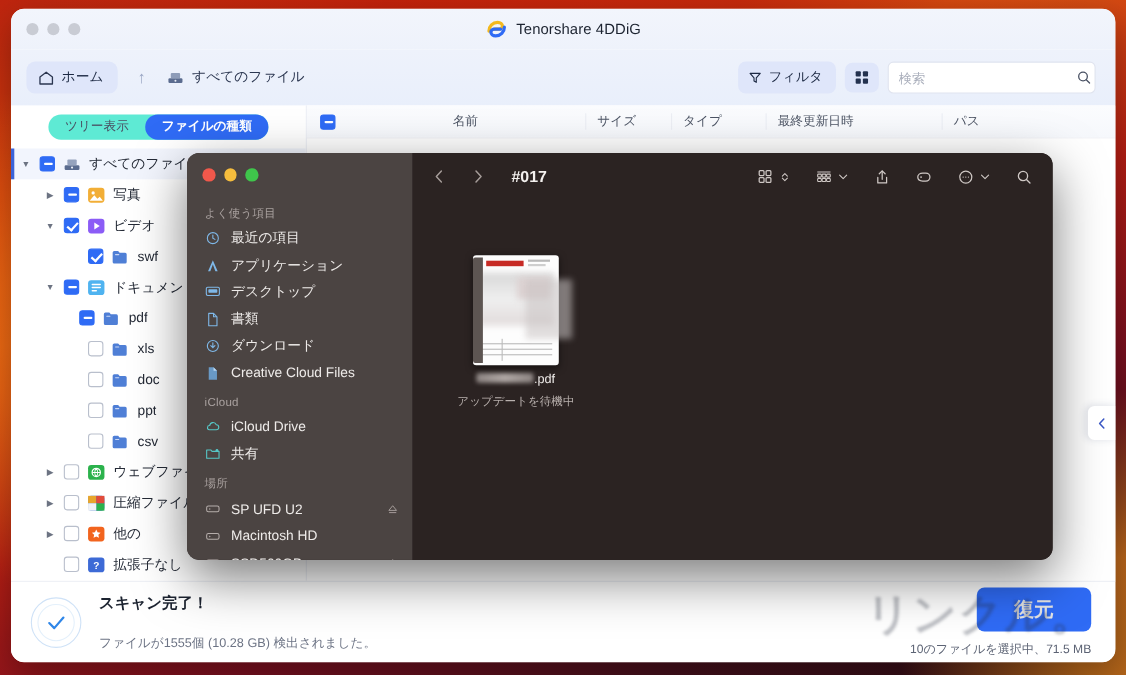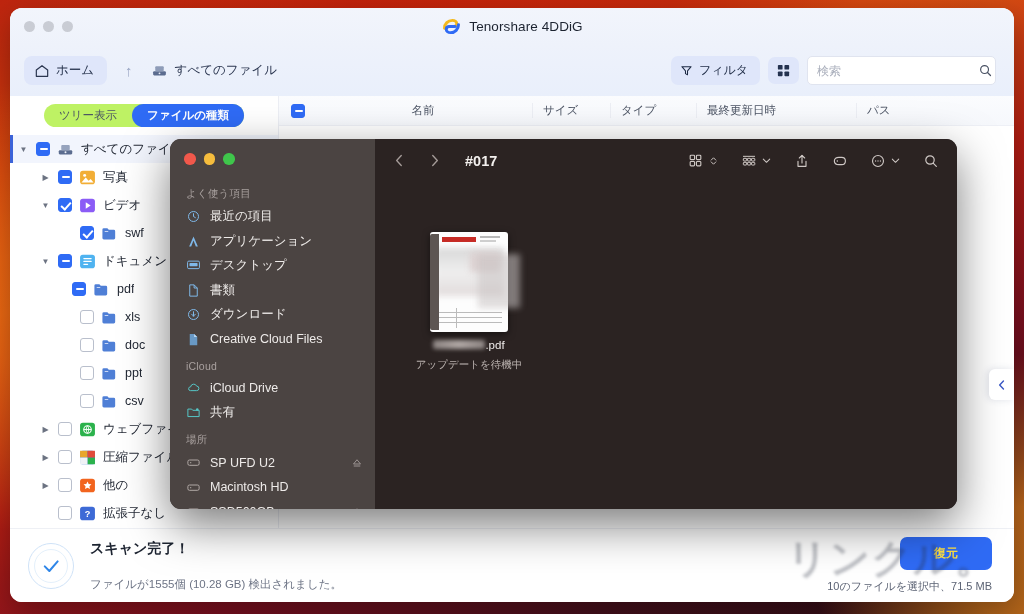--- a/index.html
+++ b/index.html
@@ -77,21 +77,21 @@
   
   .app-body { flex: 1; display: flex; min-height: 0; }
 
   
   .left-panel {
     width: 269px; flex: 0 0 269px; background: #ffffff;
     border-right: 1px solid #eceef4; display: flex; flex-direction: column;
   }
   .seg-row { height: 37px; display:flex; align-items:center; justify-content:center; padding-top: 2px; }
   .segmented {
-    display:flex; background:#bef264; border-radius: 14px; height: 23px; align-items:center;
+    display:flex; background:#5eead4; border-radius: 14px; height: 23px; align-items:center;
   }
   .seg {
     font-size: 11.5px; padding: 0 15px; height: 23px; line-height: 23px;
     border-radius: 14px; color:#4a5264; white-space: nowrap;
   }
   .seg.active { background:#2f6bf5; color:#fff; font-weight: 600; }
 
   .tree { flex: 1; overflow: hidden; padding-top: 2px; font-size: 12.5px; }
   .tree-row { display:flex; align-items:center; height: 28px; gap: 7px; padding-left: 8px; color:#242a36; }
   .tree-row.sel { background:#f2f5fd; border-left: 3px solid #3c63d8; padding-left: 5px; }
@@ -165,21 +165,21 @@
     display:flex; align-items:center; padding: 0 22px 0 18px; position: relative;
   }
   .check-ring { width: 46px; height:46px; border-radius:50%; border: 1.5px solid #cfe2f7;
                 display:flex; align-items:center; justify-content:center; position:relative; flex:0 0 46px;}
   .check-ring::before{ content:""; position:absolute; inset:5px; border-radius:50%; border:1.5px solid #e4f0fb;}
   .scan-text { margin-left: 16px; }
   .scan-title { font-size: 14px; font-weight: 700; color:#1c2330; }
   .scan-sub { font-size: 11.5px; color:#6d7485; margin-top: 19px; }
   .bottom-right { margin-left:auto; text-align:right; position:relative; }
   .restore-btn {
-    background:#2f6bf5; color:#fde047; font-size:12px; border-radius:7px;
+    background:#2f6bf5; color:#e5e5e5; font-size:18px; border-radius:7px;
     padding: 8px 34px; display:inline-block; font-weight:600;
   }
   .sel-info { font-size: 11px; color:#5c6374; margin-top: 9px; }
 
   
   .collapse-btn {
     position:absolute; right: 0px; top: 361px; width: 25px; height: 31px;
     background:#fff; border-radius: 6px 0 0 6px; display:flex; align-items:center;
     justify-content:center; box-shadow: -2px 0 7px rgba(60,70,110,.14); z-index: 6;
   }

